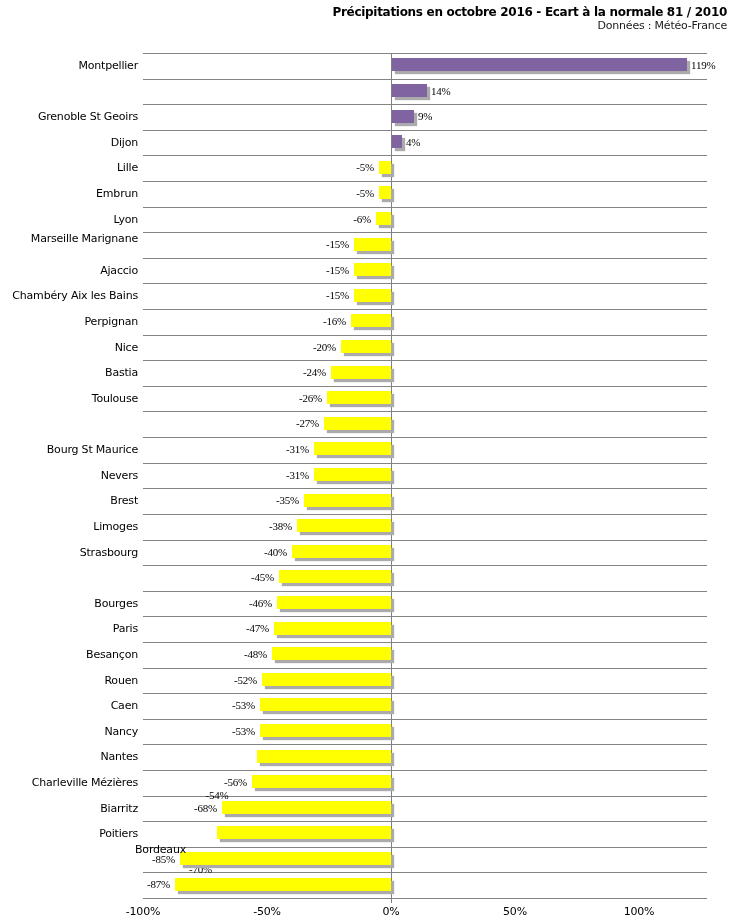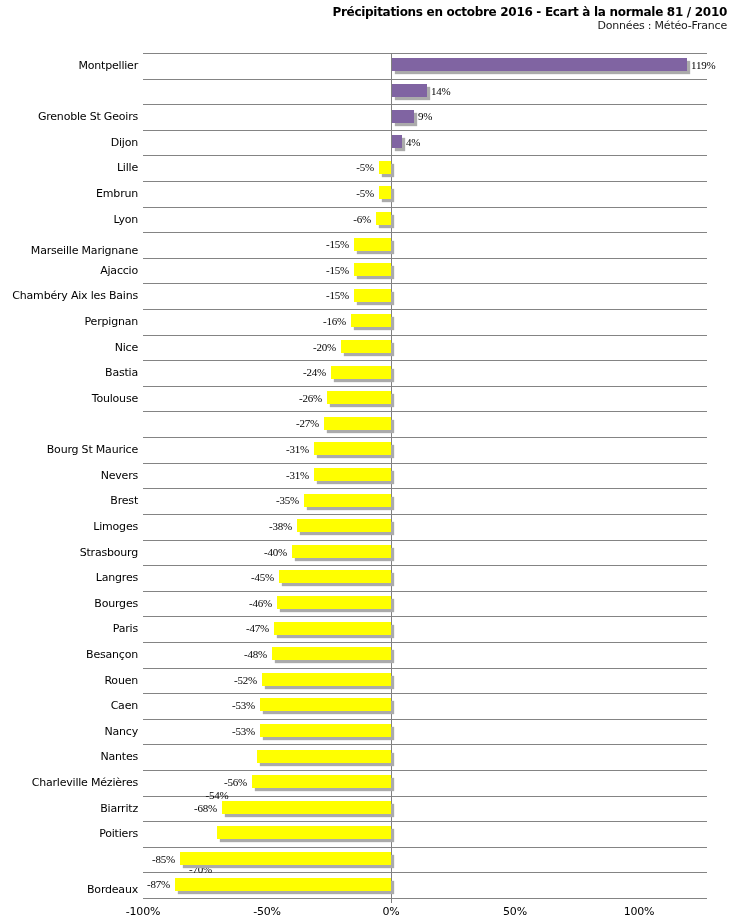--- a/index.html
+++ b/index.html
@@ -133,21 +133,21 @@
     <div class="val-label" style="top: 129.818px; line-height: 25.6061px; left: 406px;">4%</div>
     <div class="cat-label" style="top: 155.424px; line-height: 25.6061px;">Lille</div>
     <div class="bar bar-shadow" style="width: 12px; top: 161px; left: 379px; background: rgb(255, 255, 0); box-shadow: rgb(171, 171, 171) 3px 3px 1px;"></div>
     <div class="val-label neg" style="top: 155.424px; line-height: 25.6061px; left: 304px;">-5%</div>
     <div class="cat-label" style="top: 181.03px; line-height: 25.6061px;">Embrun</div>
     <div class="bar bar-shadow" style="width: 12px; top: 186px; left: 379px; background: rgb(255, 255, 0); box-shadow: rgb(171, 171, 171) 3px 3px 1px;"></div>
     <div class="val-label neg" style="top: 181.03px; line-height: 25.6061px; left: 304px;">-5%</div>
     <div class="cat-label" style="top: 206.636px; line-height: 25.6061px;">Lyon</div>
     <div class="bar bar-shadow" style="width: 15px; top: 212px; left: 376px; background: rgb(255, 255, 0); box-shadow: rgb(171, 171, 171) 3px 3px 1px;"></div>
     <div class="val-label neg" style="top: 206.636px; line-height: 25.6061px; left: 301px;">-6%</div>
-    <div class="cat-label" style="top: 238px; line-height: 25.6061px;">Marseille Marignane</div>
+    <div class="cat-label" style="top: 226px; line-height: 25.6061px;">Marseille Marignane</div>
     <div class="bar bar-shadow" style="width: 37px; top: 238px; left: 354px; background: rgb(255, 255, 0); box-shadow: rgb(171, 171, 171) 3px 3px 1px;"></div>
     <div class="val-label neg" style="top: 232.242px; line-height: 25.6061px; left: 279px;">-15%</div>
     <div class="cat-label" style="top: 257.848px; line-height: 25.6061px;">Ajaccio</div>
     <div class="bar bar-shadow" style="width: 37px; top: 263px; left: 354px; background: rgb(255, 255, 0); box-shadow: rgb(171, 171, 171) 3px 3px 1px;"></div>
     <div class="val-label neg" style="top: 257.848px; line-height: 25.6061px; left: 279px;">-15%</div>
     <div class="cat-label" style="top: 283.455px; line-height: 25.6061px;">Chambéry Aix les Bains</div>
     <div class="bar bar-shadow" style="width: 37px; top: 289px; left: 354px; background: rgb(255, 255, 0); box-shadow: rgb(171, 171, 171) 3px 3px 1px;"></div>
     <div class="val-label neg" style="top: 283.455px; line-height: 25.6061px; left: 279px;">-15%</div>
     <div class="cat-label" style="top: 309.061px; line-height: 25.6061px;">Perpignan</div>
     <div class="bar bar-shadow" style="width: 40px; top: 314px; left: 351px; background: rgb(255, 255, 0); box-shadow: rgb(171, 171, 171) 3px 3px 1px;"></div>
@@ -171,21 +171,20 @@
     <div class="val-label neg" style="top: 462.697px; line-height: 25.6061px; left: 239px;">-31%</div>
     <div class="cat-label" style="top: 488.303px; line-height: 25.6061px;">Brest</div>
     <div class="bar bar-shadow" style="width: 87px; top: 494px; left: 304px; background: rgb(255, 255, 0); box-shadow: rgb(171, 171, 171) 3px 3px 1px;"></div>
     <div class="val-label neg" style="top: 488.303px; line-height: 25.6061px; left: 229px;">-35%</div>
     <div class="cat-label" style="top: 513.909px; line-height: 25.6061px;">Limoges</div>
     <div class="bar bar-shadow" style="width: 94px; top: 519px; left: 297px; background: rgb(255, 255, 0); box-shadow: rgb(171, 171, 171) 3px 3px 1px;"></div>
     <div class="val-label neg" style="top: 513.909px; line-height: 25.6061px; left: 222px;">-38%</div>
     <div class="cat-label" style="top: 539.515px; line-height: 25.6061px;">Strasbourg</div>
     <div class="bar bar-shadow" style="width: 99px; top: 545px; left: 292px; background: rgb(255, 255, 0); box-shadow: rgb(171, 171, 171) 3px 3px 1px;"></div>
     <div class="val-label neg" style="top: 539.515px; line-height: 25.6061px; left: 217px;">-40%</div>
-    <div class="cat-label" style="top: 565.121px; line-height: 25.6061px;">Langres</div>
     <div class="bar bar-shadow" style="width: 112px; top: 570px; left: 279px; background: rgb(255, 255, 0); box-shadow: rgb(171, 171, 171) 3px 3px 1px;"></div>
     <div class="val-label neg" style="top: 565.121px; line-height: 25.6061px; left: 204px;">-45%</div>
     <div class="cat-label" style="top: 590.727px; line-height: 25.6061px;">Bourges</div>
     <div class="bar bar-shadow" style="width: 114px; top: 596px; left: 277px; background: rgb(255, 255, 0); box-shadow: rgb(171, 171, 171) 3px 3px 1px;"></div>
     <div class="val-label neg" style="top: 590.727px; line-height: 25.6061px; left: 202px;">-46%</div>
     <div class="cat-label" style="top: 616.333px; line-height: 25.6061px;">Paris</div>
     <div class="bar bar-shadow" style="width: 117px; top: 622px; left: 274px; background: rgb(255, 255, 0); box-shadow: rgb(171, 171, 171) 3px 3px 1px;"></div>
     <div class="val-label neg" style="top: 616.333px; line-height: 25.6061px; left: 199px;">-47%</div>
     <div class="cat-label" style="top: 641.939px; line-height: 25.6061px;">Besançon</div>
     <div class="bar bar-shadow" style="width: 119px; top: 647px; left: 272px; background: rgb(255, 255, 0); box-shadow: rgb(171, 171, 171) 3px 3px 1px;"></div>
@@ -206,21 +205,21 @@
     <div class="bar bar-shadow" style="width: 139px; top: 775px; left: 252px; background: rgb(255, 255, 0); box-shadow: rgb(171, 171, 171) 3px 3px 1px;"></div>
     <div class="val-label neg" style="top: 769.97px; line-height: 25.6061px; left: 177px;">-56%</div>
     <div class="cat-label" style="top: 795.576px; line-height: 25.6061px;">Biarritz</div>
     <div class="bar bar-shadow" style="width: 169px; top: 801px; left: 222px; background: rgb(255, 255, 0); box-shadow: rgb(171, 171, 171) 3px 3px 1px;"></div>
     <div class="val-label neg" style="top: 795.576px; line-height: 25.6061px; left: 147px;">-68%</div>
     <div class="cat-label" style="top: 821.182px; line-height: 25.6061px;">Poitiers</div>
     <div class="bar bar-shadow" style="width: 174px; top: 826px; left: 217px; background: rgb(255, 255, 0); box-shadow: rgb(171, 171, 171) 3px 3px 1px;"></div>
     <div class="val-label neg" style="top: 849px; line-height: 25.6061px; left: 142px; margin-top: 8px;">-70%</div>
     <div class="bar bar-shadow" style="width: 211px; top: 852px; left: 180px; background: rgb(255, 255, 0); box-shadow: rgb(171, 171, 171) 3px 3px 1px;"></div>
     <div class="val-label neg" style="top: 846.788px; line-height: 25.6061px; left: 105px;">-85%</div>
-    <div class="cat-label" style="top: 877px; line-height: 25.6061px;">Bordeaux</div>
+    <div class="cat-label" style="top: 837px; line-height: 25.6061px; padding-left: 48px;">Bordeaux</div>
     <div class="bar bar-shadow" style="width: 216px; top: 878px; left: 175px; background: rgb(255, 255, 0); box-shadow: rgb(171, 171, 171) 3px 3px 1px;"></div>
     <div class="val-label neg" style="top: 872.394px; line-height: 25.6061px; left: 100px;">-87%</div>
     <div class="tick-label" style="left: 103px; top: 905px;">-100%</div>
     <div class="tick-label" style="left: 227px; top: 905px;">-50%</div>
     <div class="tick-label" style="left: 351px; top: 905px;">0%</div>
     <div class="tick-label" style="left: 475px; top: 905px;">50%</div>
     <div class="tick-label" style="left: 599px; top: 905px;">100%</div>
   </div>
 
 </body></html>

